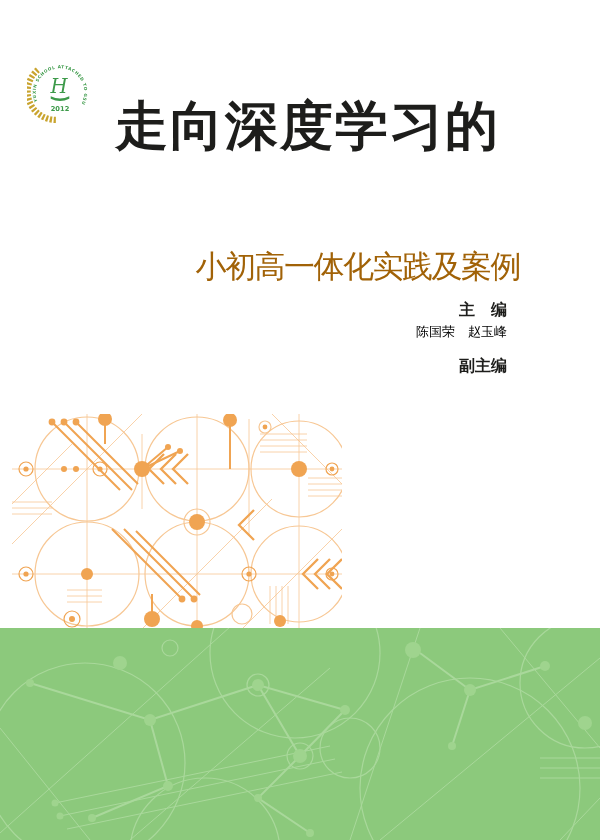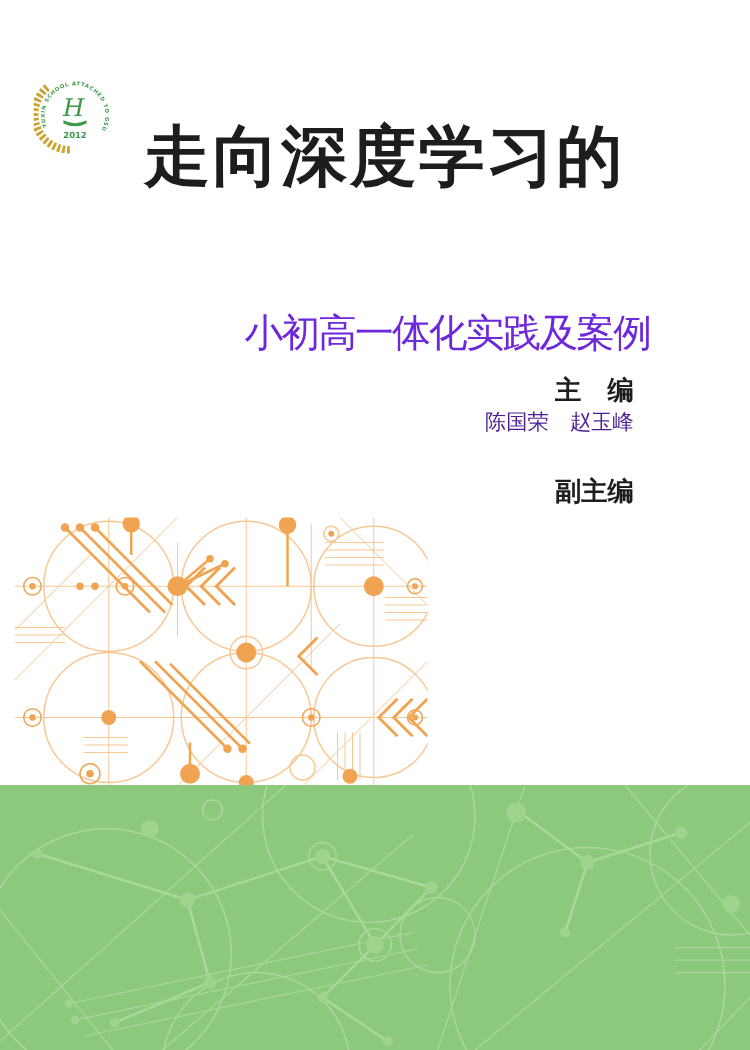--- a/index.html
+++ b/index.html
@@ -12,28 +12,28 @@
   .emblem{position:absolute;left:27px;top:57px;width:66px;height:66px;}
   
   .title{
     position:absolute;top:92px;right:100px;text-align:center;
     color:#1d1d1b;font-weight:bold;font-size:53px;line-height:68px;
     letter-spacing:2px;white-space:nowrap;
   }
   
   .subtitle{
     position:absolute;top:246px;right:80px;text-align:right;
-    color:#6d28d9;font-size:31px;font-weight:500;letter-spacing:-1.5px;
+    color:#a16207;font-size:31px;font-weight:500;letter-spacing:-1.5px;
     white-space:nowrap;
   }
   
   .editors{position:absolute;top:302px;right:93px;text-align:right;color:#2a2a2a;}
-  .ed-label{font-size:21px;font-weight:bold;color:#1d1d1b;line-height:1;}
-  .ed-names{font-size:17px;line-height:1;margin-top:7px;color:#4c1d95;}
-  .ed-group2{margin-top:36px;}
+  .ed-label{font-size:16px;font-weight:bold;color:#1d1d1b;line-height:1;}
+  .ed-names{font-size:13px;line-height:1;margin-top:7px;color:#000000;}
+  .ed-group2{margin-top:20px;}
   
   .geo{position:absolute;left:12px;top:414px;width:330px;height:215px;}
   
   .band{
     position:absolute;left:0;top:628px;width:600px;height:212px;
     background:#8cc97c;overflow:hidden;
   }
   .band svg{position:absolute;left:0;top:0;}
 </style>
 </head>

